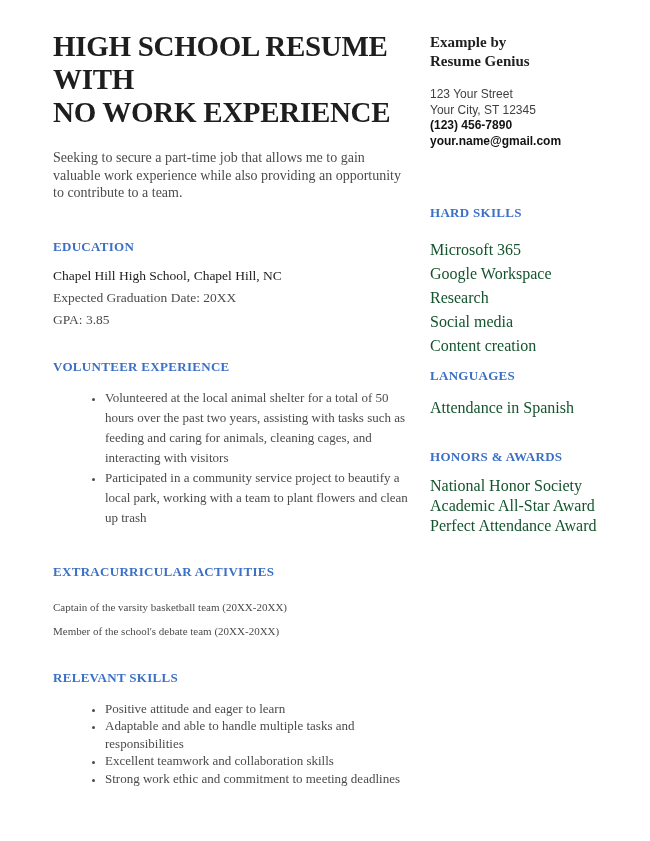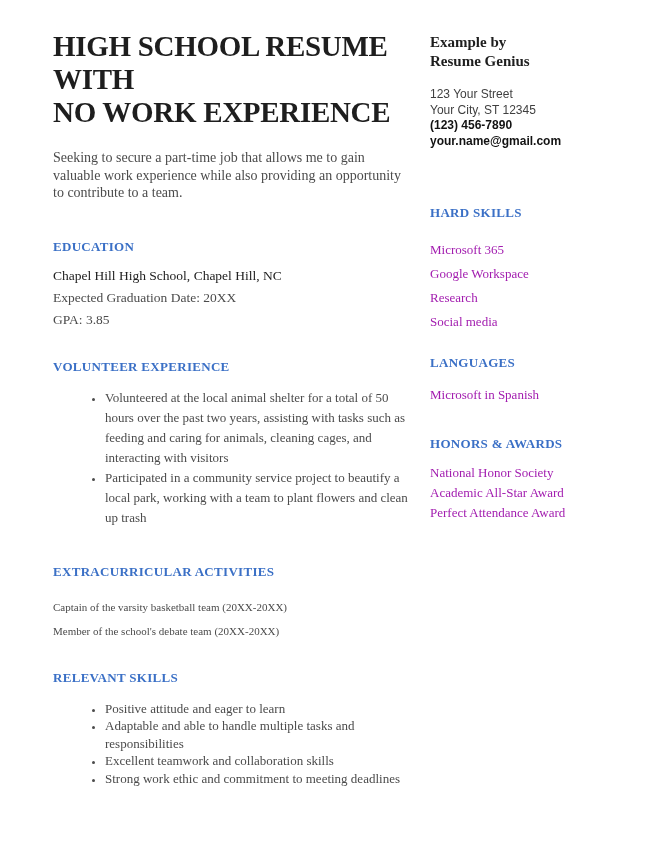--- a/index.html
+++ b/index.html
@@ -35,21 +35,21 @@
     font-weight: 700;
     letter-spacing: 0.3px;
     line-height: 14px;
     color: #3b70c6;
   }
   .mt-edu-h   { margin-top: 38px; }
   .mt-vol-h   { margin-top: 29px; }
   .mt-ext-h   { margin-top: 37px; }
   .mt-rel-h   { margin-top: 28px; }
   .mt-hard-h  { margin-top: 57px; }
-  .mt-lang-h  { margin-top: 22px; }
+  .mt-lang-h  { margin-top: 11px; }
   .mt-hon-h   { margin-top: 32px; }
 
   .edu-block { margin-top: 11px; }
   .edu-line  { font-size: 13.5px; line-height: 22px; color: #4b4b4b; }
   .edu-school { color: #212121; }
   .b { font-weight: 400; }
 
   ul.bullets { margin-top: 14px; padding-left: 38px; list-style: disc; }
   ul.bullets li { font-size: 13px; line-height: 20px; color: #4b4b4b; margin-left: 14px; }
   ul.bullets.tight { margin-top: 15px; }
@@ -69,21 +69,21 @@
   .contact {
     margin-top: 16px;
     font-family: "Liberation Sans", sans-serif;
     font-size: 12px;
     line-height: 15.5px;
     color: #3f3f3f;
   }
   .contact .strong { font-weight: 700; color: #121212; }
 
   .rlist { margin-top: 18px; }
-  .rlist .r-item { font-size: 13px; line-height: 24px; color: #a21caf; }
+  .rlist .r-item { font-size: 16px; line-height: 24px; color: #14532d; }
   .rlist.lang { margin-top: 14px; }
   .rlist.lang .r-item { line-height: 21px; }
   .rlist.honors { margin-top: 12px; }
   .rlist.honors .r-item { line-height: 20px; }
 </style>
 </head>
 <body>
 
 <div class="page">
 
@@ -132,25 +132,26 @@
       <div class="strong">(123) 456-7890</div>
       <div class="strong">your.name@gmail.com</div>
     </div>
 
     <h2 class="sec-heading mt-hard-h" style="color: rgb(59, 112, 198);">HARD SKILLS</h2>
     <div class="rlist">
       <div class="r-item">Microsoft 365</div>
       <div class="r-item">Google Workspace</div>
       <div class="r-item">Research</div>
       <div class="r-item">Social media</div>
+      <div class="r-item">Content creation</div>
     </div>
 
     <h2 class="sec-heading mt-lang-h" style="color: rgb(59, 112, 198);">LANGUAGES</h2>
     <div class="rlist lang">
-      <div class="r-item">Microsoft in Spanish</div>
+      <div class="r-item">Attendance in Spanish</div>
     </div>
 
     <h2 class="sec-heading mt-hon-h" style="color: rgb(59, 112, 198);">HONORS &amp; AWARDS</h2>
     <div class="rlist honors">
       <div class="r-item">National Honor Society</div>
       <div class="r-item">Academic All-Star Award</div>
       <div class="r-item">Perfect Attendance Award</div>
     </div>
 
   </div>

